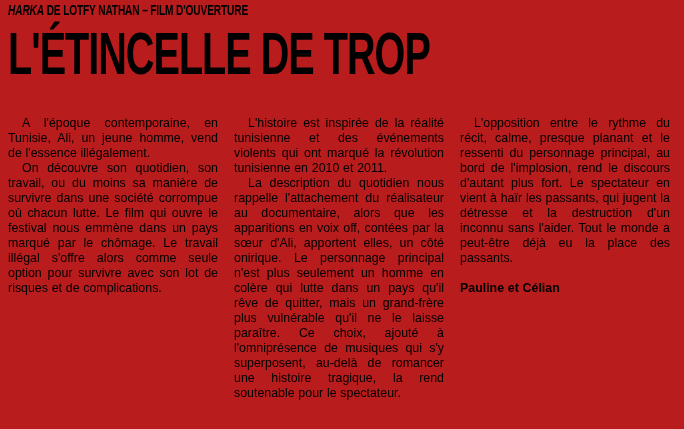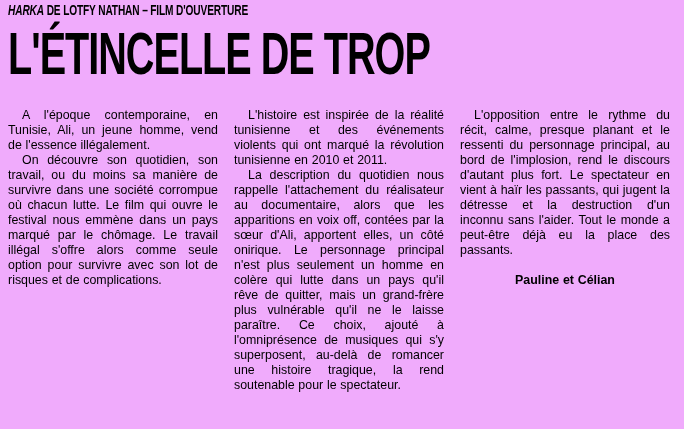--- a/index.html
+++ b/index.html
@@ -5,21 +5,21 @@
   html, body { margin: 0; padding: 0; }
   body {
     background: #ffffff;
     font-family: "Liberation Sans", sans-serif;
     color: #000;
   }
   .page {
     position: relative;
     width: 684px;
     height: 429px;
-    background: #f0abfc;
+    background: #b91c1c;
     overflow: hidden;
     box-sizing: border-box;
     padding: 3px 14px 0 8px;
   }
   .kicker {
     white-space: nowrap;
     font-weight: 700;
     font-size: 14.5px;
     line-height: 1.1;
     letter-spacing: -0.2px;
@@ -35,38 +35,38 @@
     line-height: 1.0;
     letter-spacing: -1.5px;
     white-space: nowrap;
     transform: scaleX(0.66);
     transform-origin: 0 0;
     height: 62px;
   }
   .columns {
     display: flex;
     gap: 16px;
-    margin-top: 22px;
+    margin-top: 30px;
   }
   .col {
     flex: 0 0 210px;
     width: 210px;
     font-size: 12.4px;
     line-height: 15px;
     text-align: justify;
   }
   .col p {
     margin: 0;
     text-indent: 14px;
     word-spacing: 0.3px;
   }
   .signature {
     margin-top: 15px !important;
     text-indent: 0 !important;
-    text-align: center;
+    text-align: left;
     font-weight: 700;
   }
 </style>
 </head>
 <body>
 
 <div class="page">
 
   <div class="kicker">
     <span class="film">HARKA</span><span> DE LOTFY NATHAN – FILM D'OUVERTURE</span>

